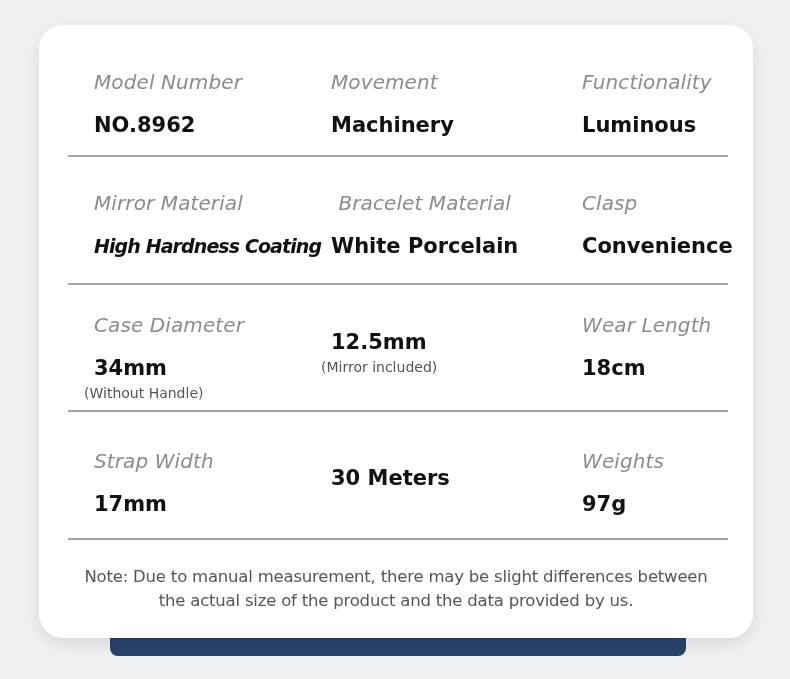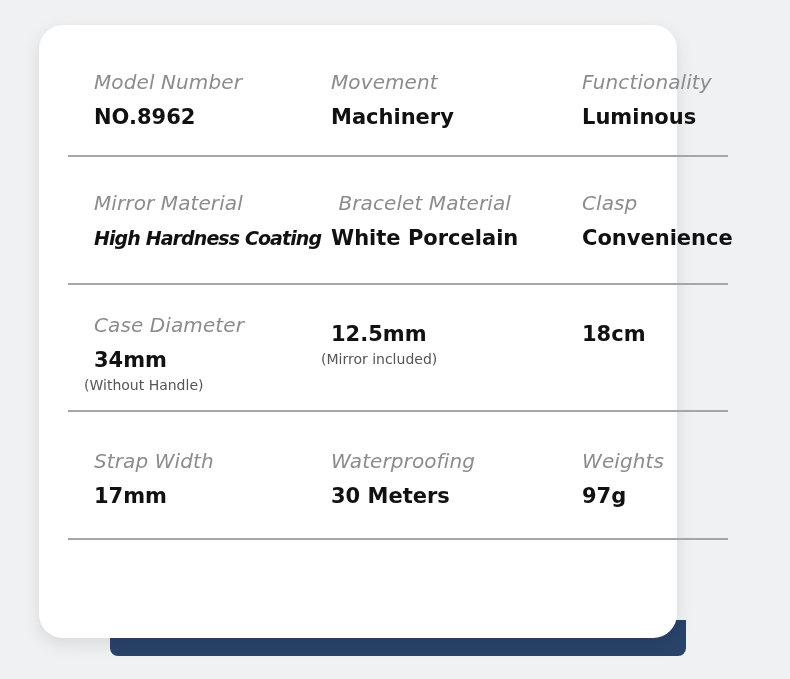--- a/index.html
+++ b/index.html
@@ -13,21 +13,21 @@
   .bottom-bar {
     position: absolute;
     left: 110px; top: 620px;
     width: 576px; height: 36px;
     background: #2a4369;
     border-radius: 0 0 8px 8px;
   }
   .card {
     position: absolute;
     left: 39px; top: 25px;
-    width: 638px; height: 613px;
+    width: 714px; height: 613px;
     background: #ffffff;
     border-radius: 24px;
     box-shadow: 0 6px 18px rgba(0,0,0,0.10);
   }
   .row {
     position: absolute;
     left: 0; width: 714px;
   }
   .cell { position: absolute; top: 0; }
   .label {
@@ -36,21 +36,21 @@
     font-size: 20px;
     line-height: 26px;
     white-space: nowrap;
     letter-spacing: 0.1px;
   }
   .value {
     color: #111111;
     font-weight: bold;
     font-size: 21px;
     line-height: 28px;
-    margin-top: 8px;
+    margin-top: 16px;
     white-space: nowrap;
   }
   .value.condensed {
     font-size: 19px;
     letter-spacing: -0.9px;
     font-style: italic;
   }
   .sub {
     color: #555555;
     font-size: 14px;
@@ -119,35 +119,39 @@
     <div class="cell" style="left:55px;">
       <div class="label">Case Diameter</div>
       <div class="value">34mm</div>
       <div class="sub" style="margin-left:-10px;">(Without Handle)</div>
     </div>
     <div class="cell" style="left:292px;">
       <div class="value">12.5mm</div>
       <div class="sub" style="margin-left:-10px;">(Mirror included)</div>
     </div>
     <div class="cell" style="left:543px;">
+      <div class="label">Wear Length</div>
       <div class="value">18cm</div>
     </div>
   </div>
   <div class="divider" style="top:385px;"></div>
 
   <div class="row" style="top:423px;">
     <div class="cell" style="left:55px;">
       <div class="label">Strap Width</div>
       <div class="value">17mm</div>
     </div>
     <div class="cell" style="left:292px;">
-      <div class="label">Waterproofing</div>
       <div class="value">30 Meters</div>
     </div>
     <div class="cell" style="left:543px;">
       <div class="label">Weights</div>
       <div class="value">97g</div>
     </div>
   </div>
   <div class="divider" style="top:513px;"></div>
 
+  <div class="note">
+    <div>Note: Due to manual measurement, there may be slight differences between</div>
+    <div>the actual size of the product and the data provided by us.</div>
+  </div>
 
 </div>
 
 </body></html>

